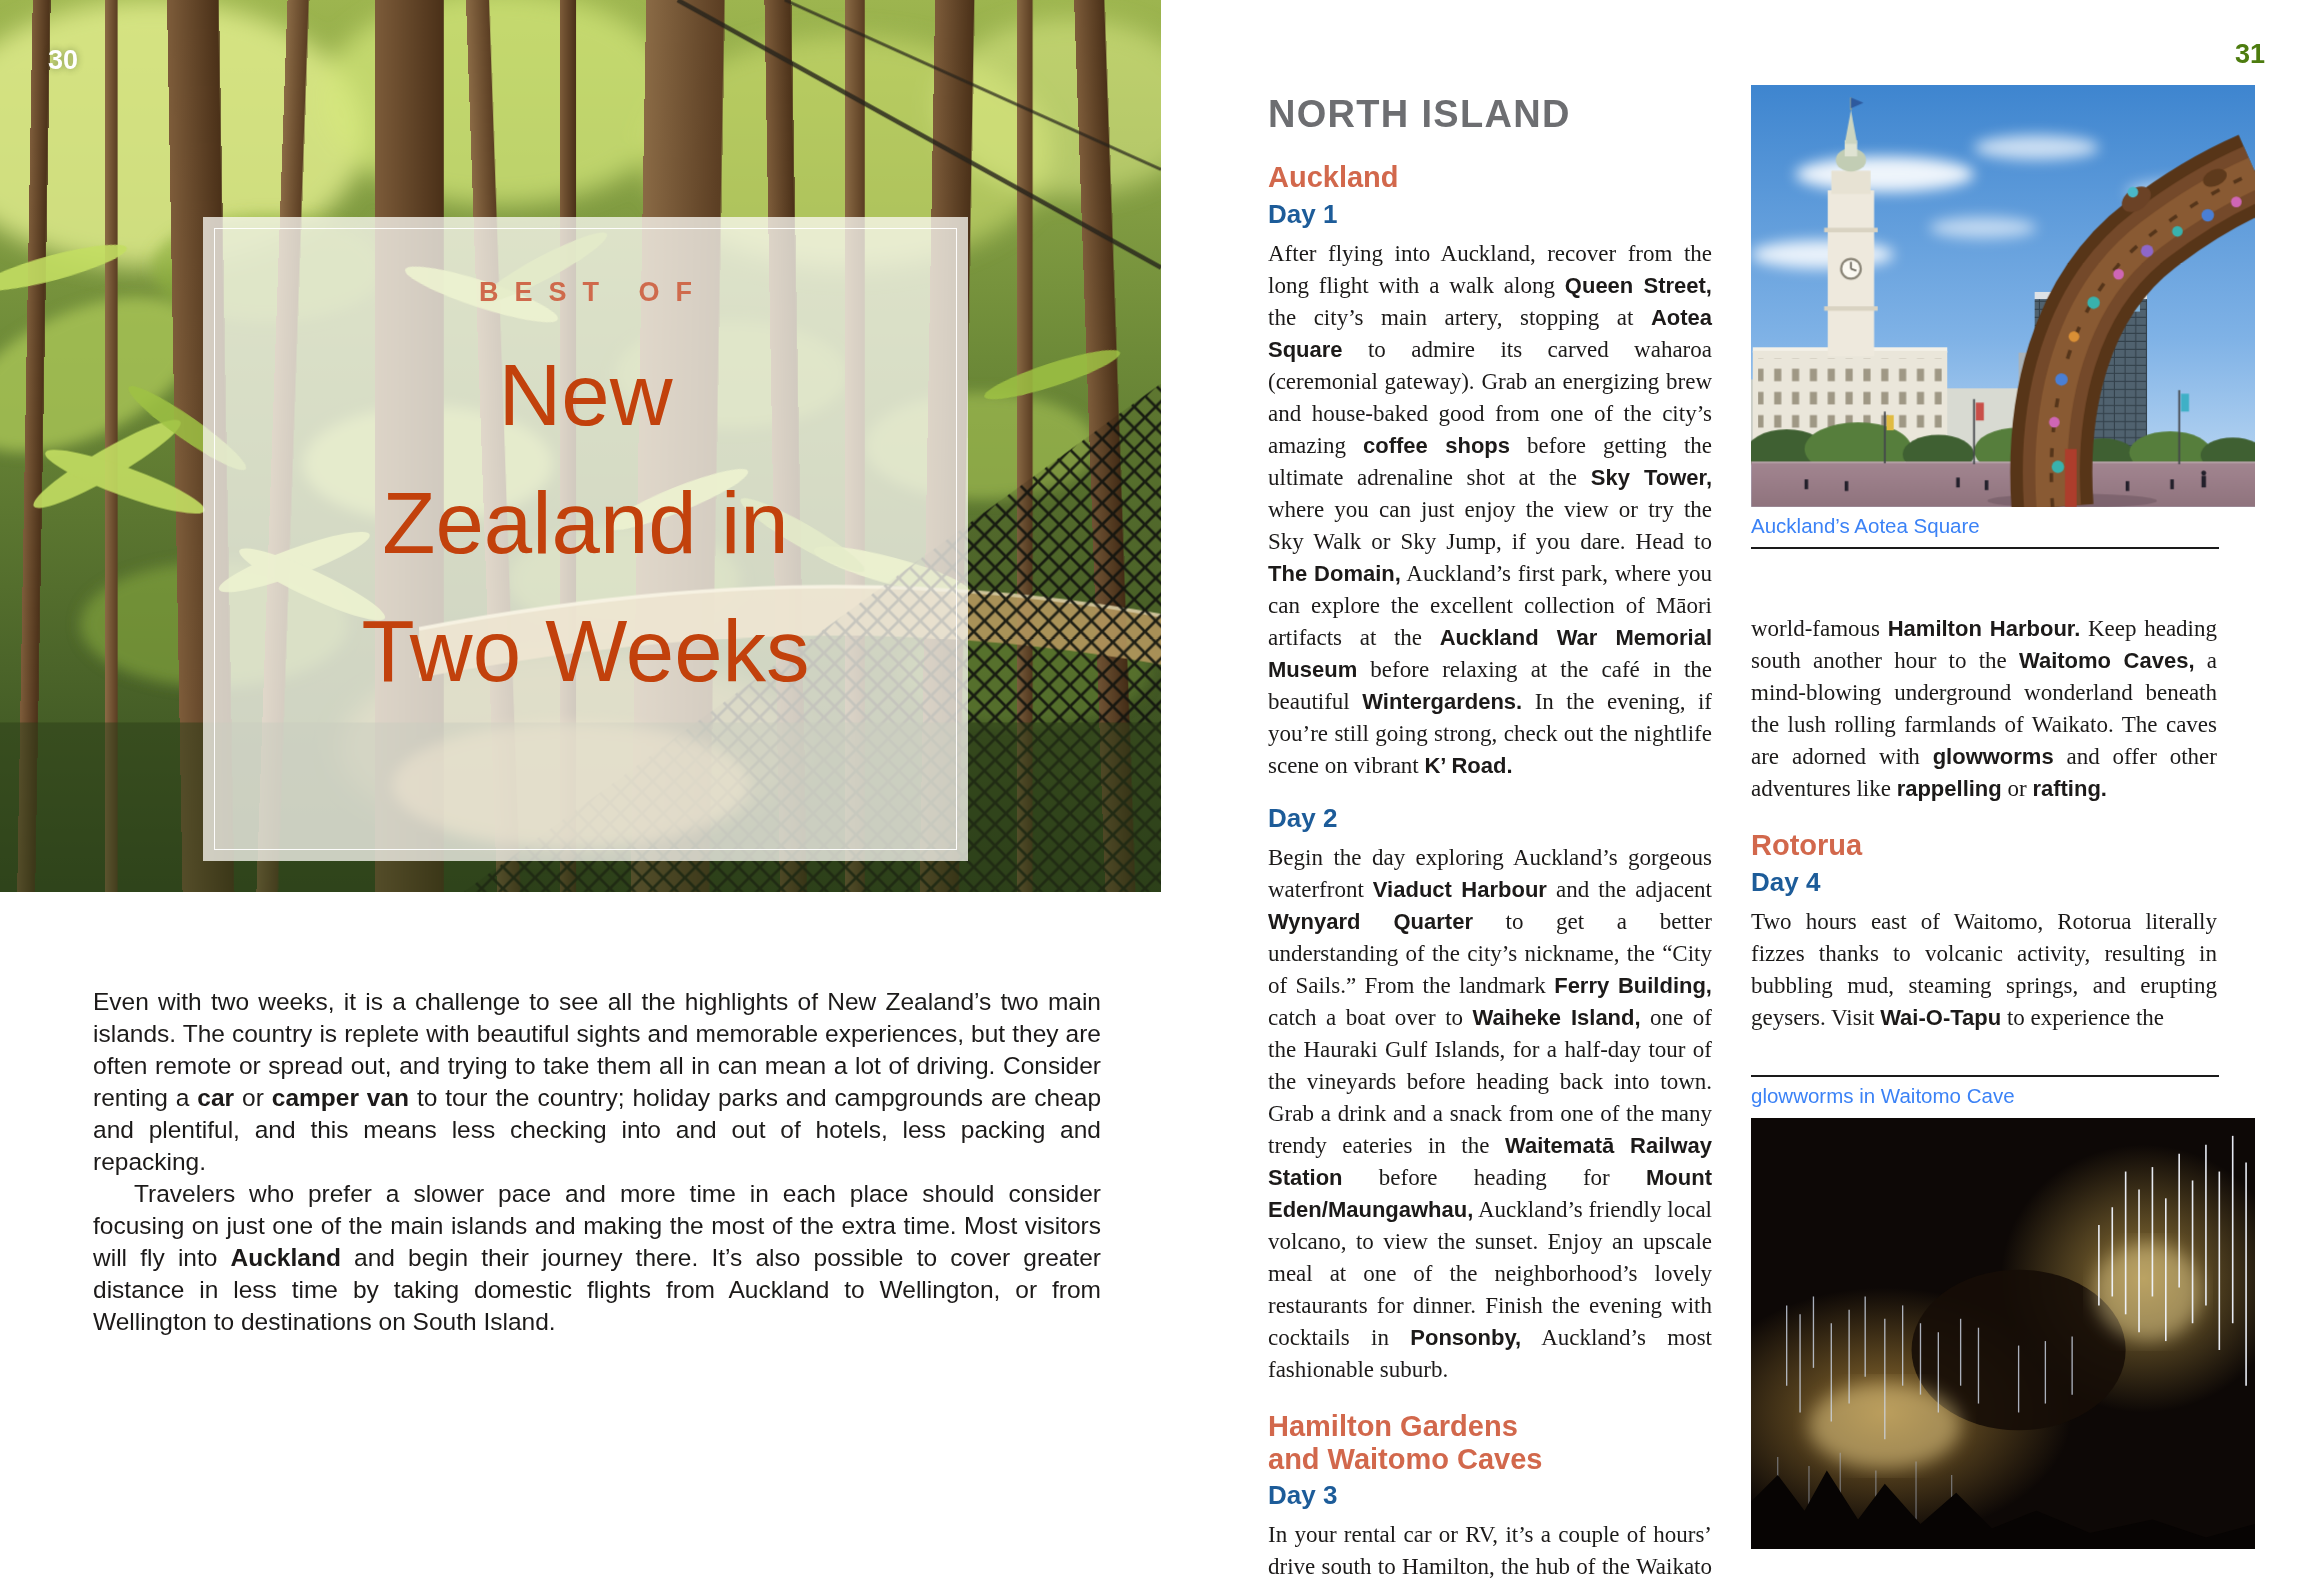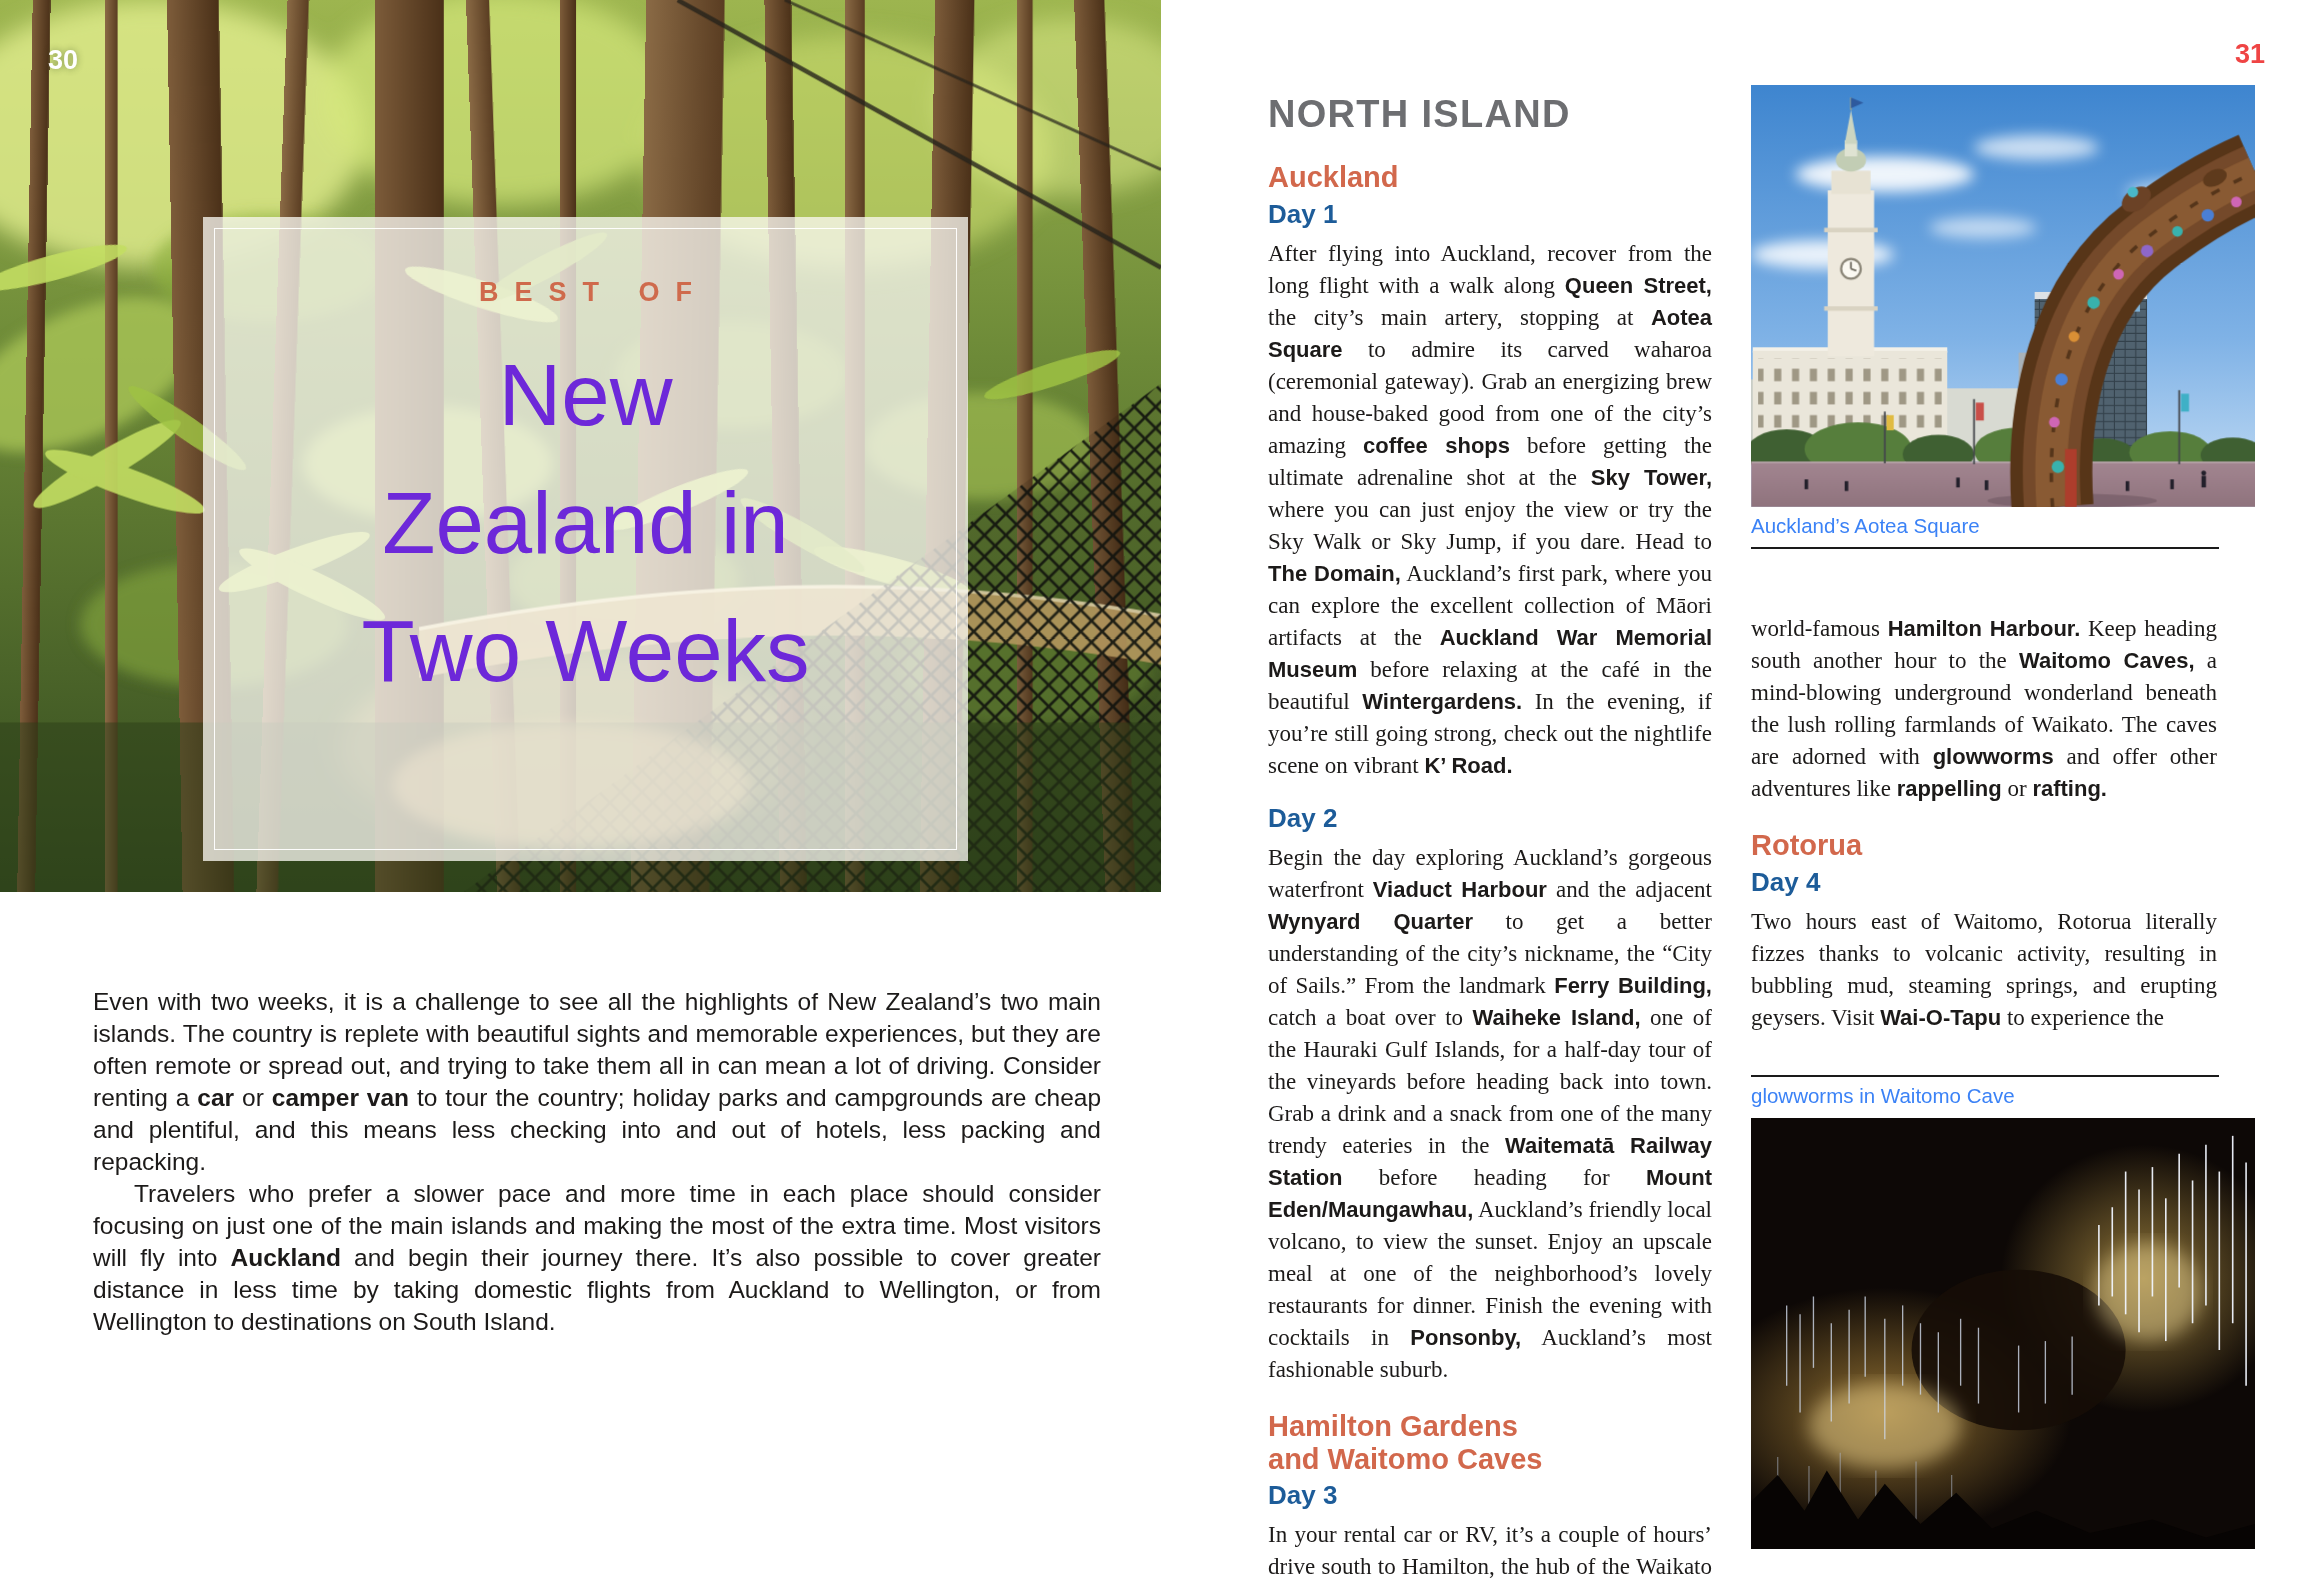--- a/index.html
+++ b/index.html
@@ -7,29 +7,29 @@
        font-family:"Liberation Sans","DejaVu Sans",sans-serif;color:#1c1a19;
        -webkit-font-smoothing:antialiased;}
   .spread{position:absolute;inset:0;background:#fff;}
   figure{margin:0;}
 
   
   .forest{position:absolute;left:0;top:0;width:1161px;height:892px;overflow:hidden;}
   .forest svg{display:block;}
   .pagenum{font-weight:700;font-size:27px;}
   .pagenum-left{position:absolute;left:48px;top:45px;color:#ffffff;text-shadow:0 0 7.1px rgba(40,60,20,.45);}
-  .pagenum-right{position:absolute;left:2235px;top:39px;color:#ef4444;}
+  .pagenum-right{position:absolute;left:2235px;top:39px;color:#4d7c0f;}
 
   .title-box{position:absolute;left:203px;top:217px;width:765px;height:644px;
              background:rgba(250,248,242,.77);box-sizing:border-box;padding:10.7px;}
   .title-box-inner{width:100%;height:100%;border:1.8px solid rgba(255,255,255,.96);
                    box-sizing:border-box;text-align:center;}
   .kicker{margin-top:48px;font-weight:700;font-size:27px;letter-spacing:16px;text-indent:16px;
           color:#cf6a4c;}
-  .big-title{margin-top:23px;font-weight:400;font-size:87px;line-height:128px;color:#6d28d9;}
+  .big-title{margin-top:23px;font-weight:400;font-size:87px;line-height:128px;color:#c2410c;}
 
   .intro{position:absolute;left:93px;top:986px;width:1008px;
          font-size:24.5px;line-height:32px;text-align:justify;color:#1c1a19;}
   .intro p{margin:0;}
   .intro .indent{text-indent:41px;}
   .intro .bt{font-size:24.5px;}
 
   
   .col-a{position:absolute;left:1268px;top:93px;width:444px;}
   .col-b{position:absolute;left:1751px;top:85px;width:504px;}

